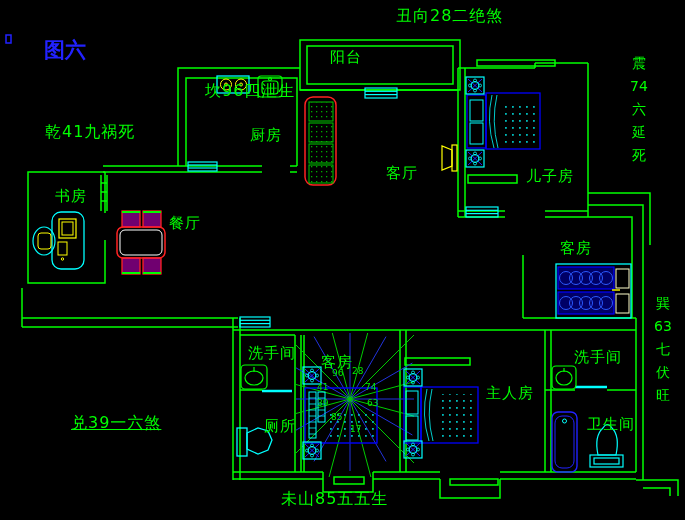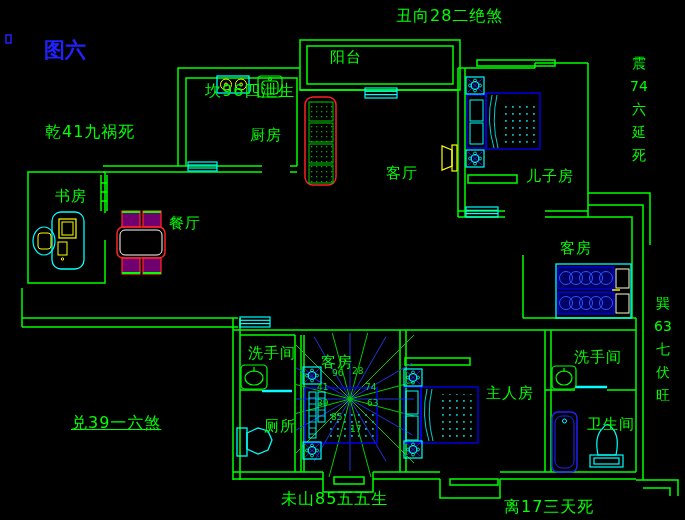--- a/index.html
+++ b/index.html
@@ -273,21 +273,20 @@
   </g>
 </svg>
 
 <div class="lbl fig" style="left:44px;top:36px;">图六</div>
 
 <div class="lbl peri" style="left:205px;top:36px;margin-top:45px;">坎96四泄生</div>
 <div class="lbl peri" style="left:396px;top:6px;">丑向28二绝煞</div>
 <div class="lbl peri" style="left:45px;top:122px;">乾41九祸死</div>
 <div class="lbl peri" style="left:71px;top:413px;text-decoration:underline;">兑39一六煞</div>
 <div class="lbl peri" style="left:281px;top:489px;">未山85五五生</div>
-<div class="lbl peri" style="left:504px;top:497px;">离17三天死</div>
 
 <div class="vert" style="left:627px;top:52px;width:24px;">
   <span>震</span>
   <span>74</span>
   <span>六</span>
   <span>延</span>
   <span>死</span>
 </div>
 <div class="vert" style="left:651px;top:292px;width:24px;">
   <span>巽</span>

